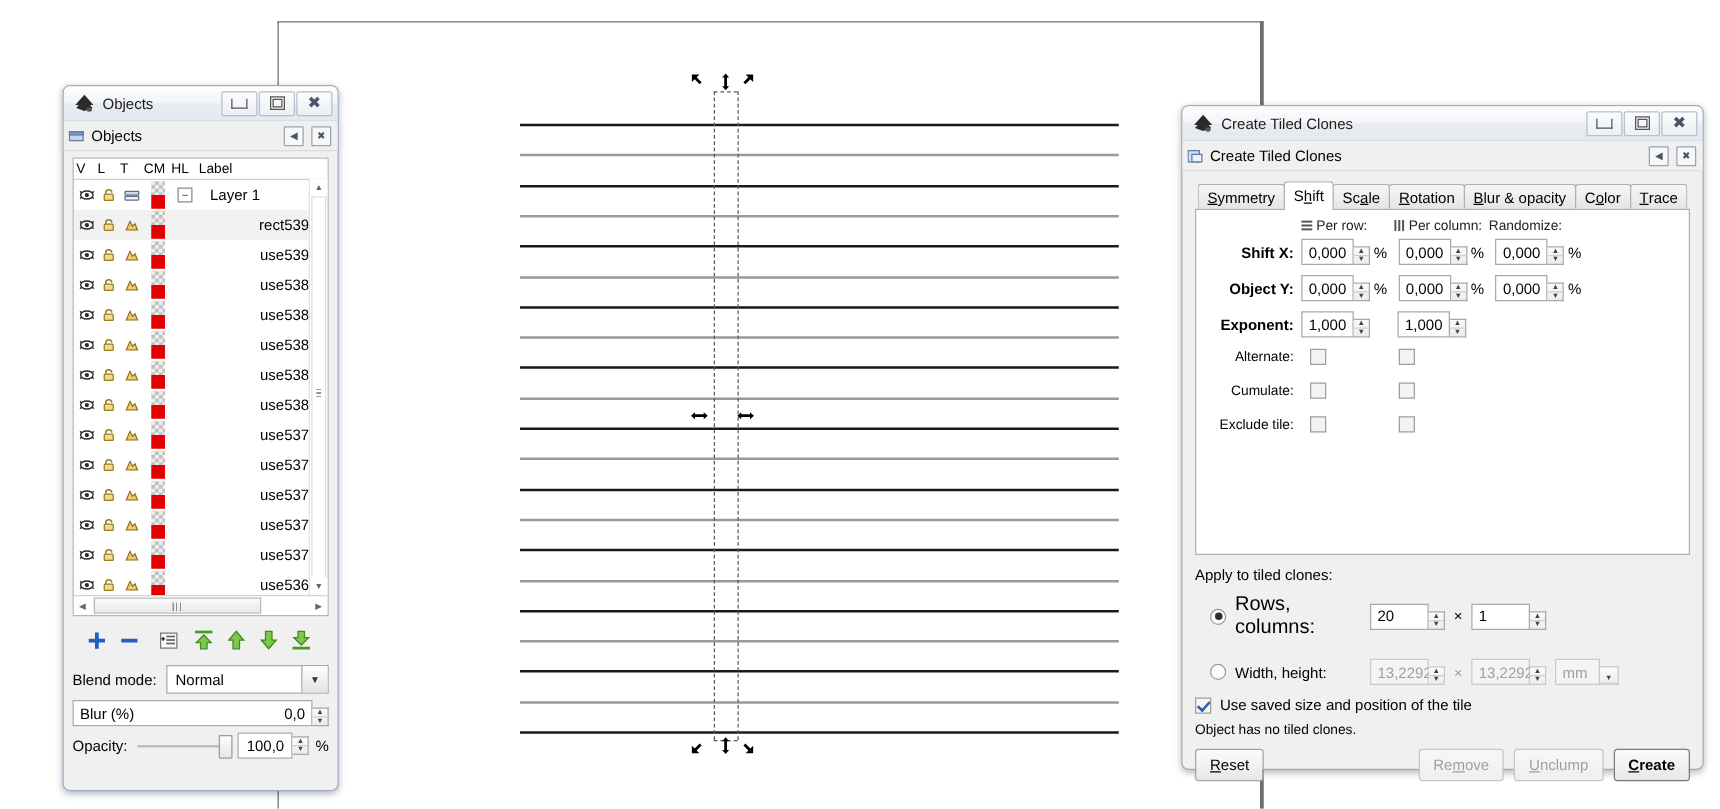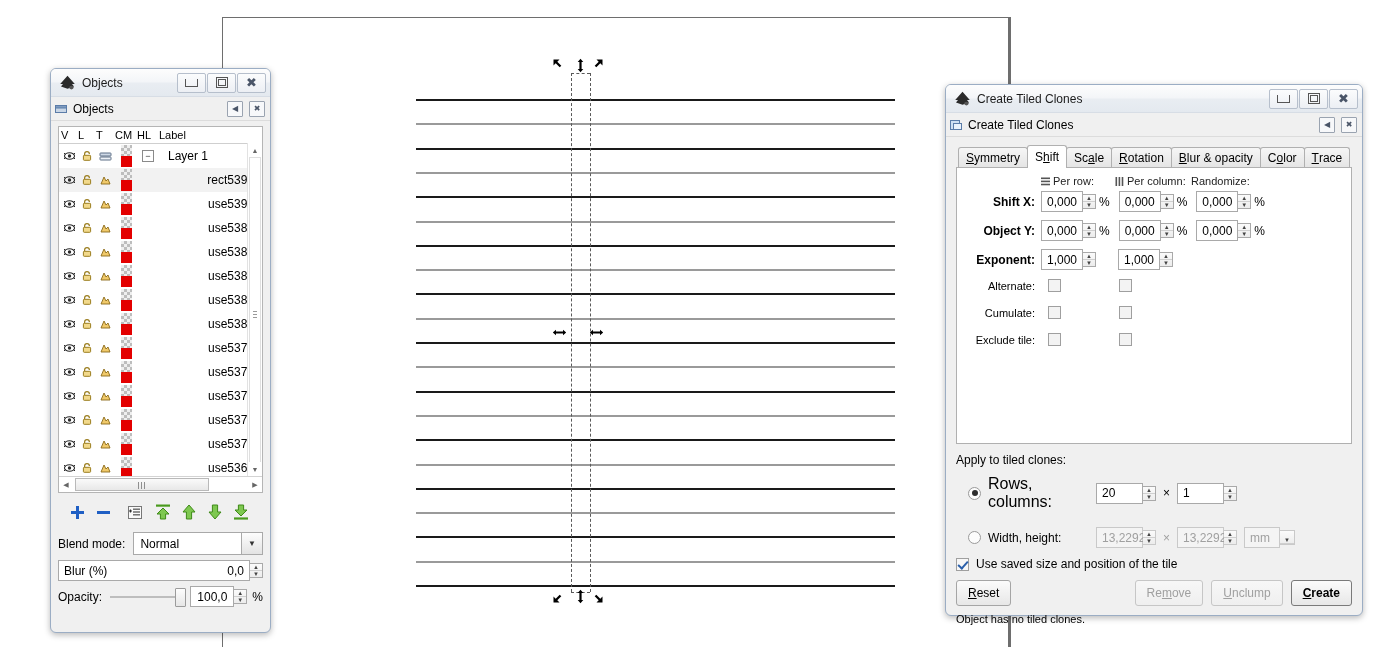--- a/index.html
+++ b/index.html
@@ -117,21 +117,21 @@
   .combo{
     flex:1;height:21px;border:1px solid #a9a9a9;background:#fff;
     display:flex;align-items:center;padding-left:6px;font-size:12px;margin-left:8px;position:relative;
   }
   .combo .arrowbox{
     position:absolute;right:0;top:0;bottom:0;width:20px;
     border-left:1px solid #a9a9a9;
     background:linear-gradient(to bottom,#fdfdfd,#e3e3e3);
     display:flex;align-items:center;justify-content:center;font-size:8px;color:#333;
   }
-  .spinwrap{display:flex;align-items:center;}
+  .spinwrap{display:flex;align-items:flex-end;}
   .txtfield{
     border:1px solid #a9a9a9;background:#fff;height:21px;
     display:flex;align-items:center;justify-content:space-between;
     padding:0 5px;font-size:12px;box-sizing:border-box;
   }
   .spinner{
     width:13px;border:1px solid #a9a9a9;border-left:none;
     background:linear-gradient(to bottom,#fbfbfb,#ececec);
     display:flex;flex-direction:column;box-sizing:border-box;
   }
@@ -979,32 +979,32 @@
               <div style="flex:none;padding-top:6px;">▼</div>
             </span>
         </span>
       </div>
 
       <div style="display:flex;align-items:center;margin-top:9px;text-align:center;">
         <span class="chk on"></span>
         <span style="margin-left:7px;font-size:12px;">Use saved size and position of the tile</span>
       </div>
 
+      <div style="margin-top:7px;font-size:11px;">Object has no tiled clones.</div>
+
       <div style="display:flex;align-items:center;margin-top:9px;">
         <span class="btn">
             <span id="btn-reset"><u>R</u>eset</span>
           </span>
         <span style="flex:1;"></span>
         <span class="btn disabled" style="margin-right:8px;">
             <span id="btn-remove">Re<u>m</u>ove</span>
           </span>
         <span class="btn disabled" style="margin-right:8px;">
             <span id="btn-unclump"><u>U</u>nclump</span>
           </span>
         <span class="btn default">
             <span id="btn-create"><u>C</u>reate</span>
           </span>
       </div>
-
-      <div style="margin-top:7px;font-size:11px;">Object has no tiled clones.</div>
     </div>
   </div>
 </div>
 
 </body></html>

